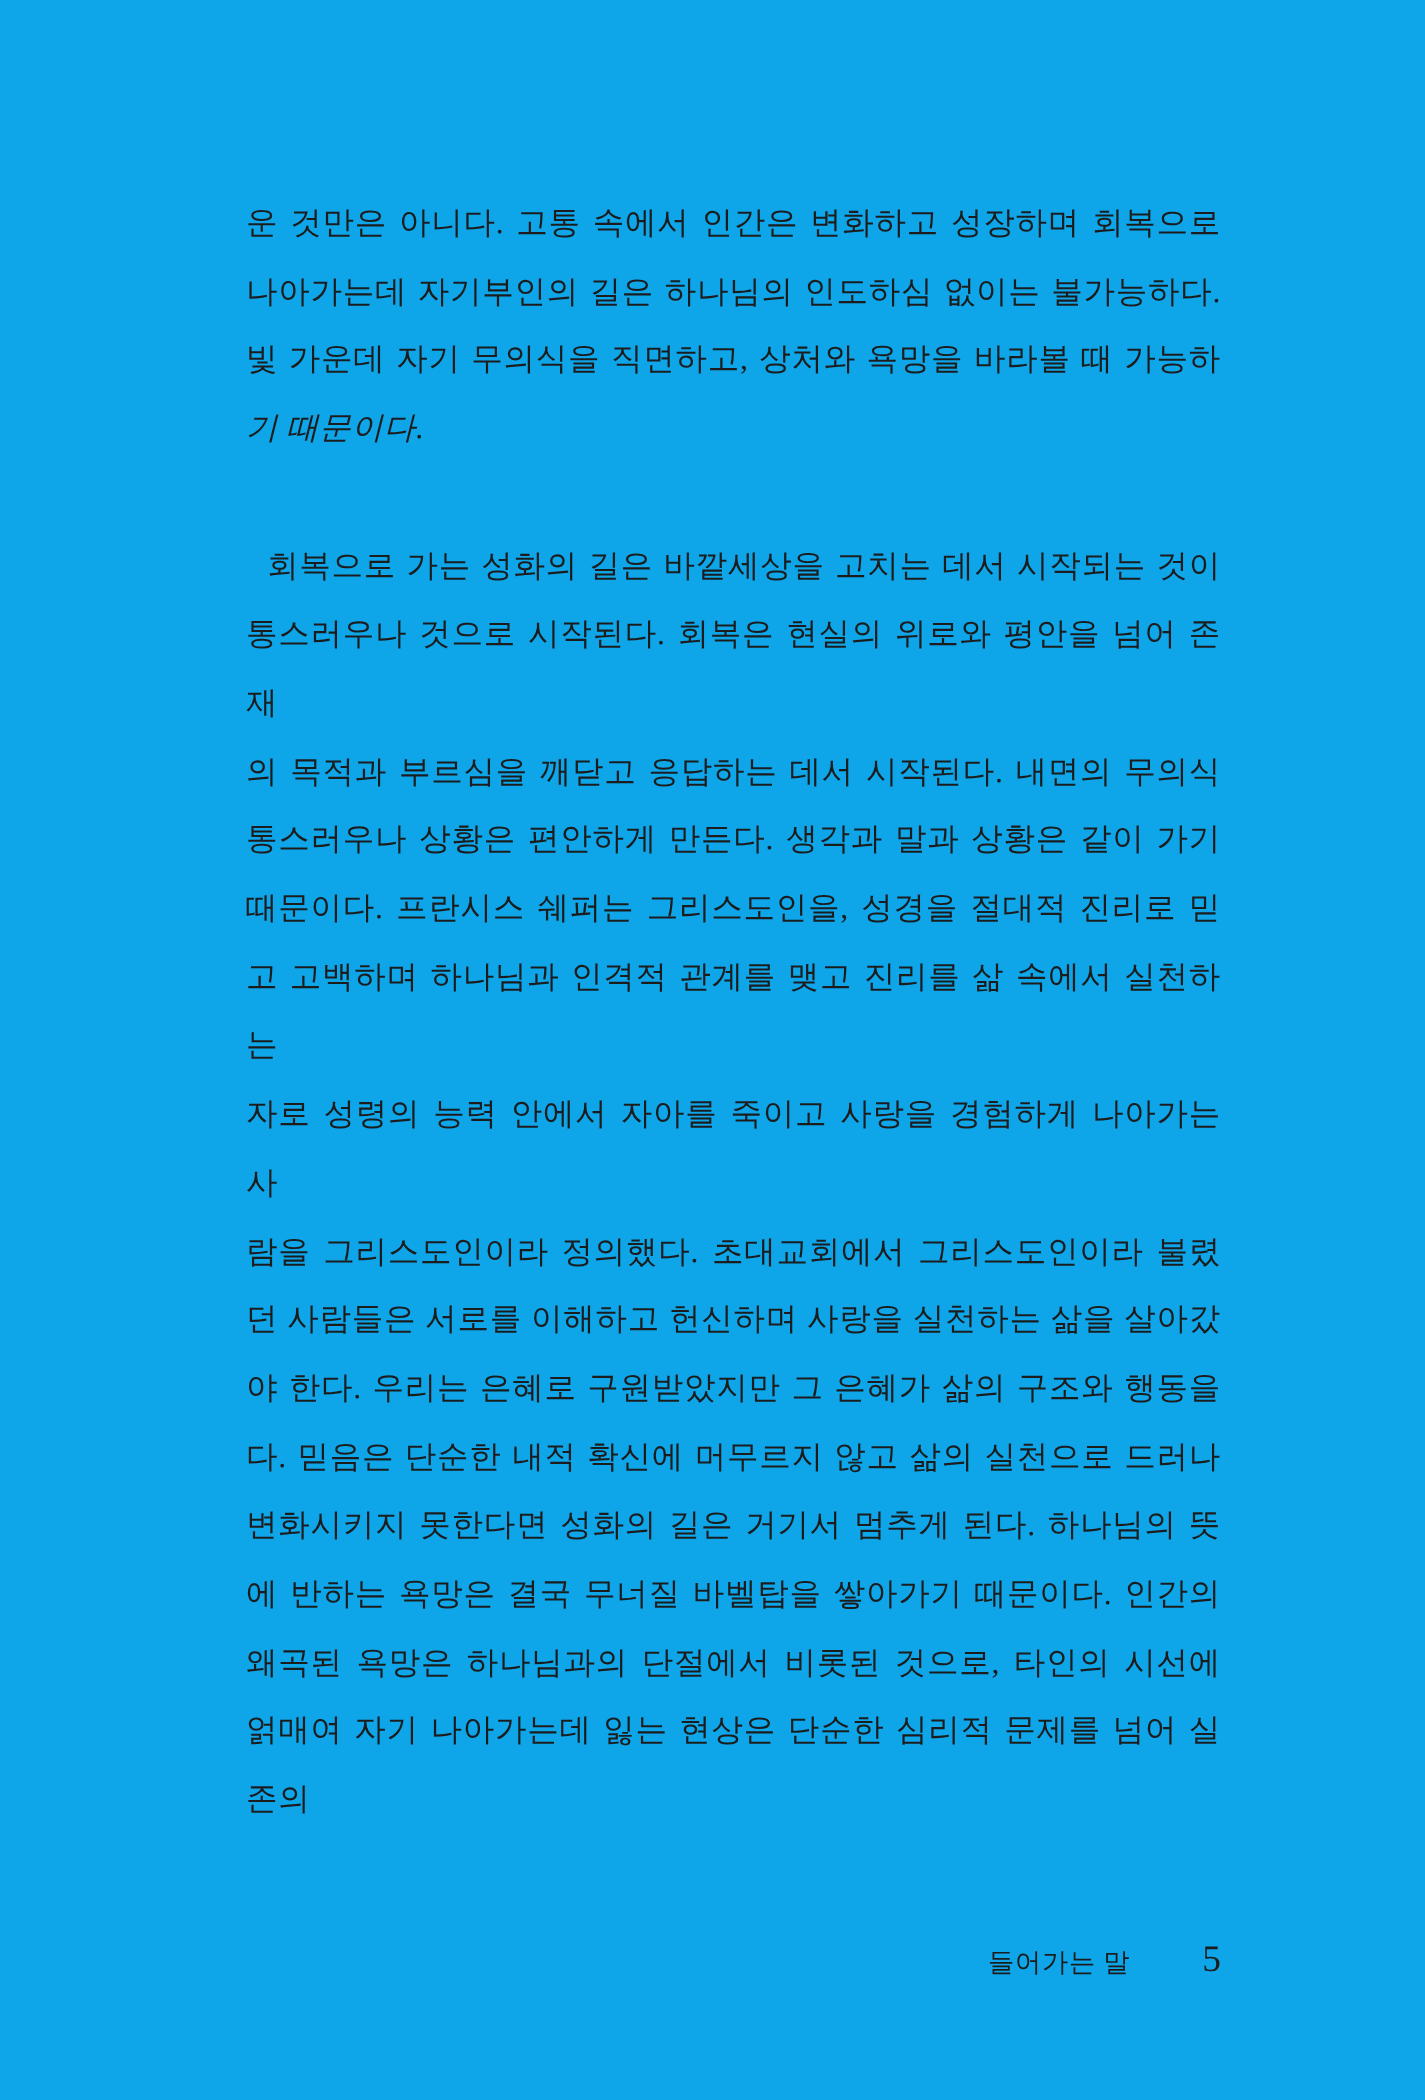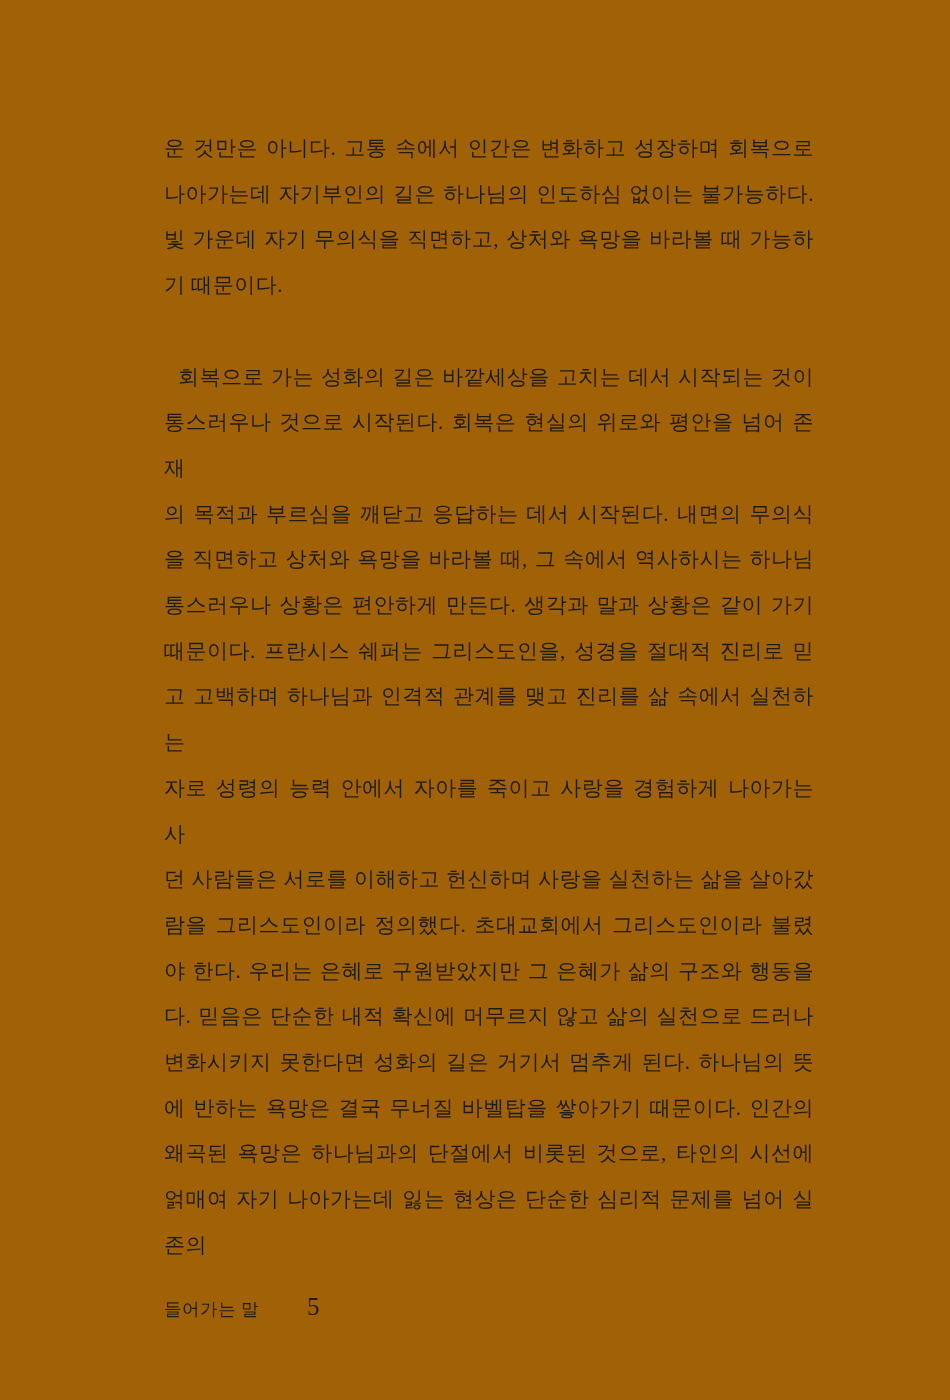--- a/index.html
+++ b/index.html
@@ -4,21 +4,21 @@
 <style>
   html, body {
     margin: 0;
     padding: 0;
     background: #ffffff;
   }
   .page {
     position: relative;
     width: 950px;
     height: 1400px;
-    background: #a16207;
+    background: #0ea5e9;
     overflow: hidden;
     font-family: "Liberation Serif", "DejaVu Serif", serif;
     color: #1c1c1c;
   }
   .text-block {
     position: absolute;
     left: 164px;
     top: 126px;
     width: 650px;
   }
@@ -33,31 +33,33 @@
     line-height: 45.7px;
     letter-spacing: 0.5px;
     white-space: normal;
     text-align: justify;
     text-align-last: justify;
     -moz-text-align-last: justify;
   }
   .line.flush {
     text-align: left;
     text-align-last: left;
+    font-style: italic;
     -moz-text-align-last: left;
   }
   .line.indent {
     text-indent: 14px;
   }
   .footer {
     position: absolute;
     left: 164px;
     width: 650px;
     top: 1293px;
     display: flex;
+    justify-content: flex-end;
     align-items: baseline;
     gap: 48px;
   }
   .footer-title {
     font-size: 17.5px;
     letter-spacing: 0.5px;
     color: #1c1c1c;
   }
   .footer-page-number {
     font-size: 25px;
@@ -75,27 +77,26 @@
       <div class="line">운 것만은 아니다. 고통 속에서 인간은 변화하고 성장하며 회복으로</div>
       <div class="line">나아가는데 자기부인의 길은 하나님의 인도하심 없이는 불가능하다.</div>
       <div class="line">빛 가운데 자기 무의식을 직면하고, 상처와 욕망을 바라볼 때 가능하</div>
       <div class="line flush">기 때문이다.</div>
     </div>
 
     <div class="paragraph">
       <div class="line indent">회복으로 가는 성화의 길은 바깥세상을 고치는 데서 시작되는 것이</div>
       <div class="line">통스러우나 것으로 시작된다. 회복은 현실의 위로와 평안을 넘어 존재</div>
       <div class="line">의 목적과 부르심을 깨닫고 응답하는 데서 시작된다. 내면의 무의식</div>
-      <div class="line">을 직면하고 상처와 욕망을 바라볼 때, 그 속에서 역사하시는 하나님</div>
       <div class="line">통스러우나 상황은 편안하게 만든다. 생각과 말과 상황은 같이 가기</div>
       <div class="line">때문이다. 프란시스 쉐퍼는 그리스도인을, 성경을 절대적 진리로 믿</div>
       <div class="line">고 고백하며 하나님과 인격적 관계를 맺고 진리를 삶 속에서 실천하는</div>
       <div class="line">자로 성령의 능력 안에서 자아를 죽이고 사랑을 경험하게 나아가는 사</div>
+      <div class="line">람을 그리스도인이라 정의했다. 초대교회에서 그리스도인이라 불렸</div>
       <div class="line">던 사람들은 서로를 이해하고 헌신하며 사랑을 실천하는 삶을 살아갔</div>
-      <div class="line">람을 그리스도인이라 정의했다. 초대교회에서 그리스도인이라 불렸</div>
       <div class="line">야 한다. 우리는 은혜로 구원받았지만 그 은혜가 삶의 구조와 행동을</div>
       <div class="line">다. 믿음은 단순한 내적 확신에 머무르지 않고 삶의 실천으로 드러나</div>
       <div class="line">변화시키지 못한다면 성화의 길은 거기서 멈추게 된다. 하나님의 뜻</div>
       <div class="line">에 반하는 욕망은 결국 무너질 바벨탑을 쌓아가기 때문이다. 인간의</div>
       <div class="line">왜곡된 욕망은 하나님과의 단절에서 비롯된 것으로, 타인의 시선에</div>
       <div class="line">얽매여 자기 나아가는데 잃는 현상은 단순한 심리적 문제를 넘어 실존의</div>
     </div>
 
   </div>
 

